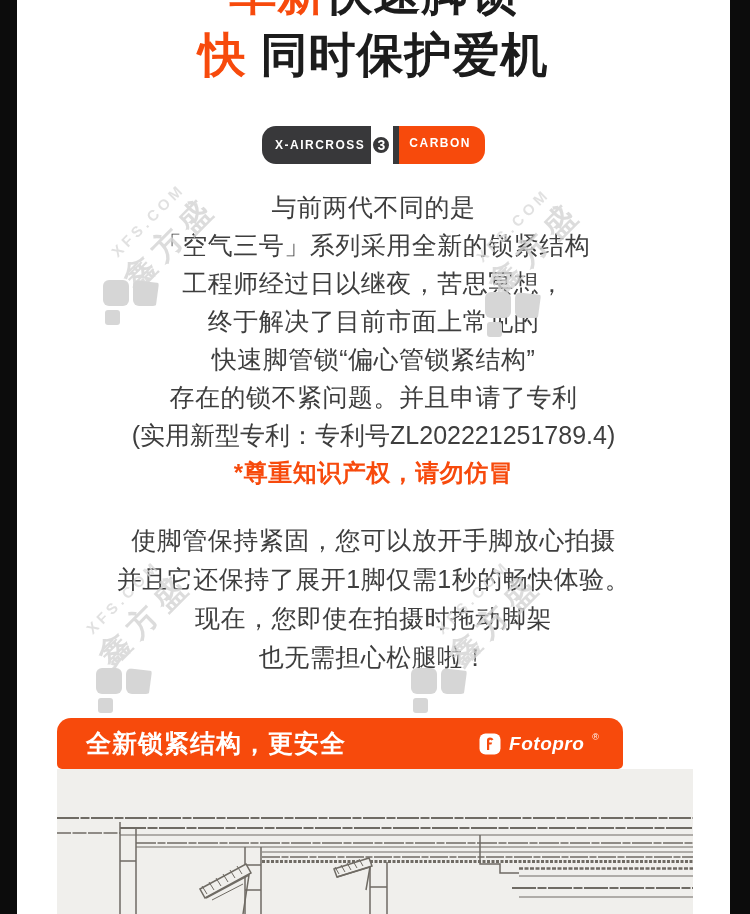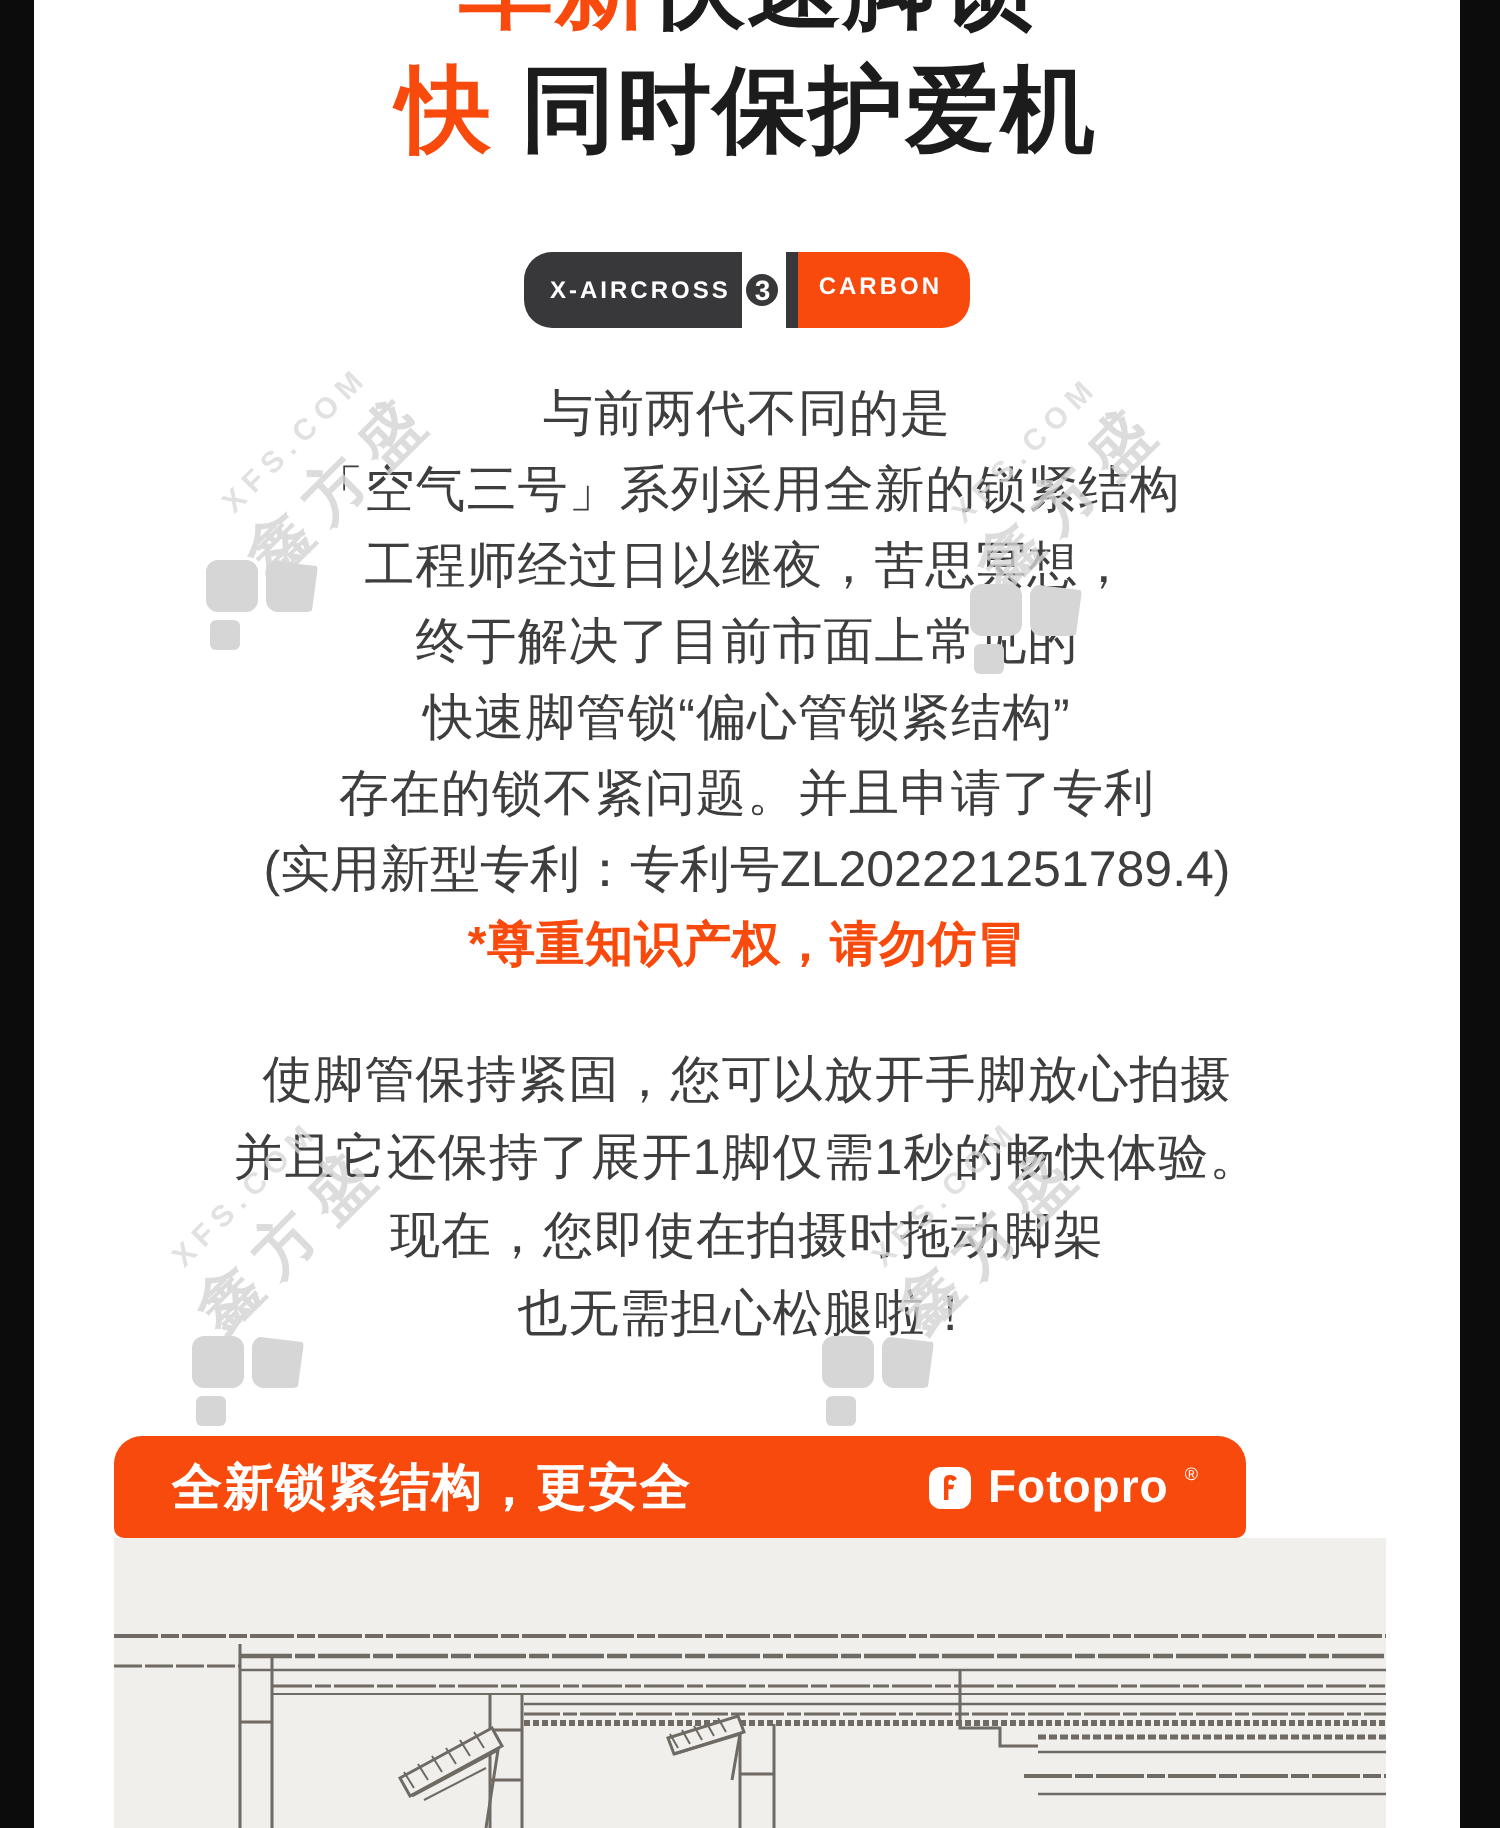--- a/index.html
+++ b/index.html
@@ -35,21 +35,21 @@
   .para.benefits{top:521px;line-height:39px;}
   .para .patent{font-size:25px;letter-spacing:0;}
   .para .warning{color:#f74a0c;font-weight:bold;font-size:24px;}
 
   
   .banner{position:absolute;left:40px;top:718px;width:566px;height:51px;background:#f74a0c;
           border-radius:14px 14px 5px 5px;display:flex;align-items:center;justify-content:space-between;
           padding:0 24px 0 29px;box-sizing:border-box;z-index:6;}
   .banner-title{color:#fff;font-size:25px;font-weight:bold;letter-spacing:1px;}
   .brand{display:flex;align-items:center;gap:7px;}
-  .brand-name{color:#fff;font-size:23px;font-weight:bold;letter-spacing:0.5px;}
+  .brand-name{color:#fff;font-size:19px;font-weight:bold;font-style:italic;letter-spacing:0.5px;}
   .brand-reg{color:#fff;font-size:9px;vertical-align:super;position:relative;top:-7px;margin-left:1px;}
 
   
   .diagram{position:absolute;left:40px;top:769px;width:636px;height:145px;background:#f0efec;z-index:5;}
   .diagram svg{display:block;}
 
   
   .wm{position:absolute;z-index:10;pointer-events:none;}
   .wm-tile{text-align:center;transform:rotate(-45deg);white-space:nowrap;opacity:0.8;}
   .wm-site{display:block;font-size:15px;font-weight:bold;letter-spacing:4px;color:#dadada;}

